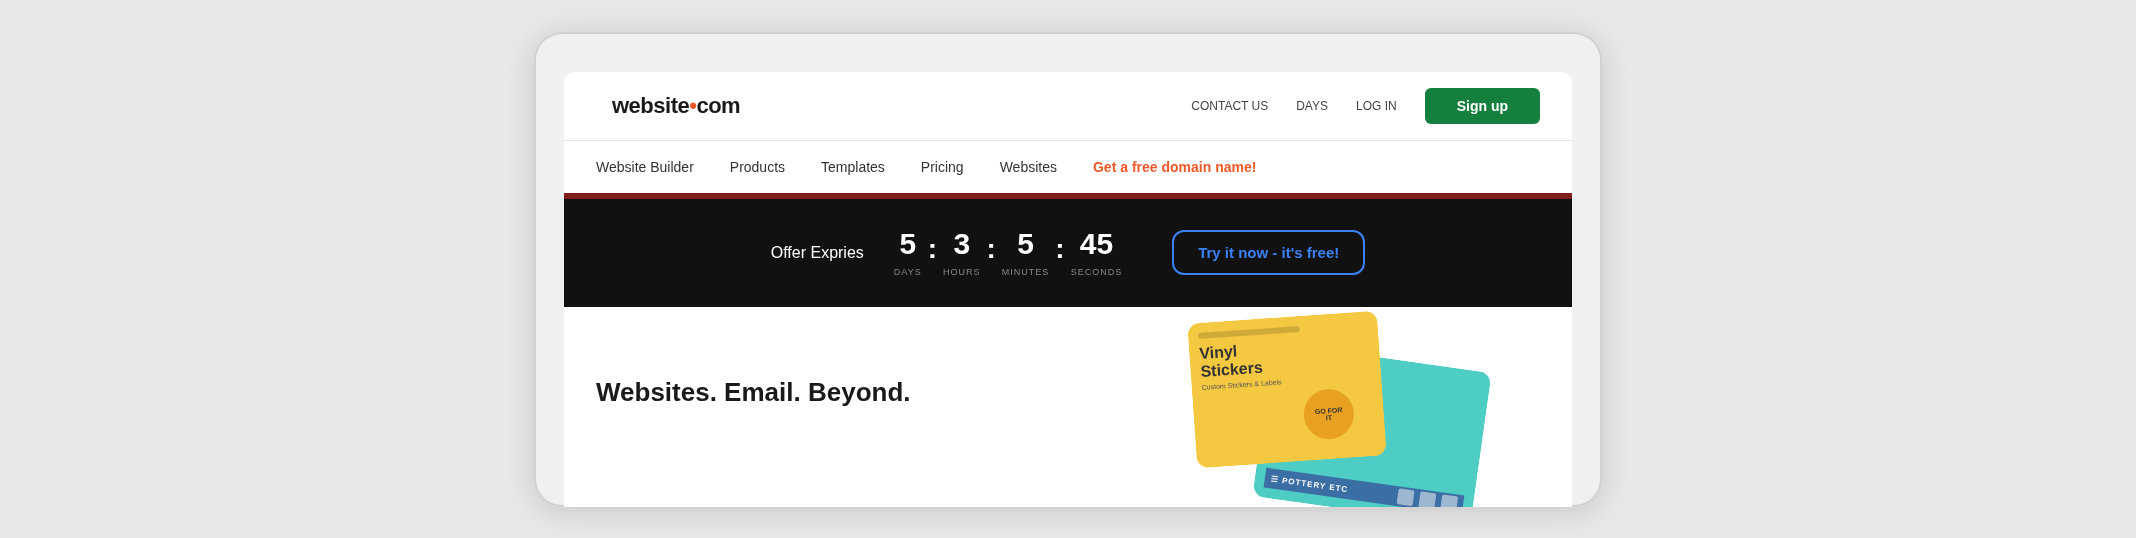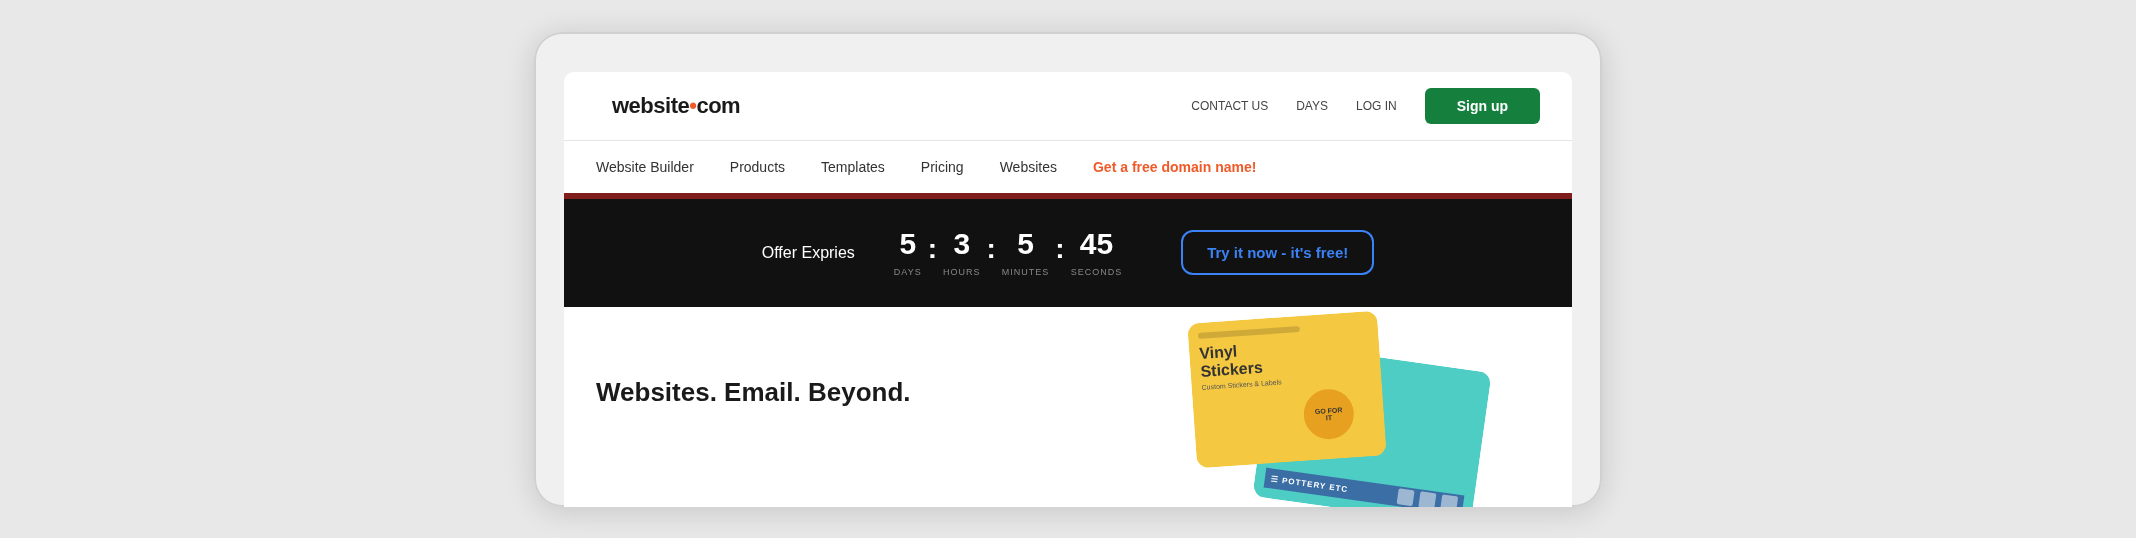--- a/index.html
+++ b/index.html
@@ -84,21 +84,21 @@
       color: #f05a28;
       font-weight: 600;
     }
     
     .offer-banner {
       background: #111111;
       display: flex;
       align-items: center;
       justify-content: center;
       padding: 30px 32px;
-      gap: 39px;
+      gap: 30px;
     }
     .offer-text {
       color: #ffffff;
       font-size: 16px;
       font-weight: 500;
     }
     .countdown {
       display: flex;
       align-items: center;
       gap: 6px;

